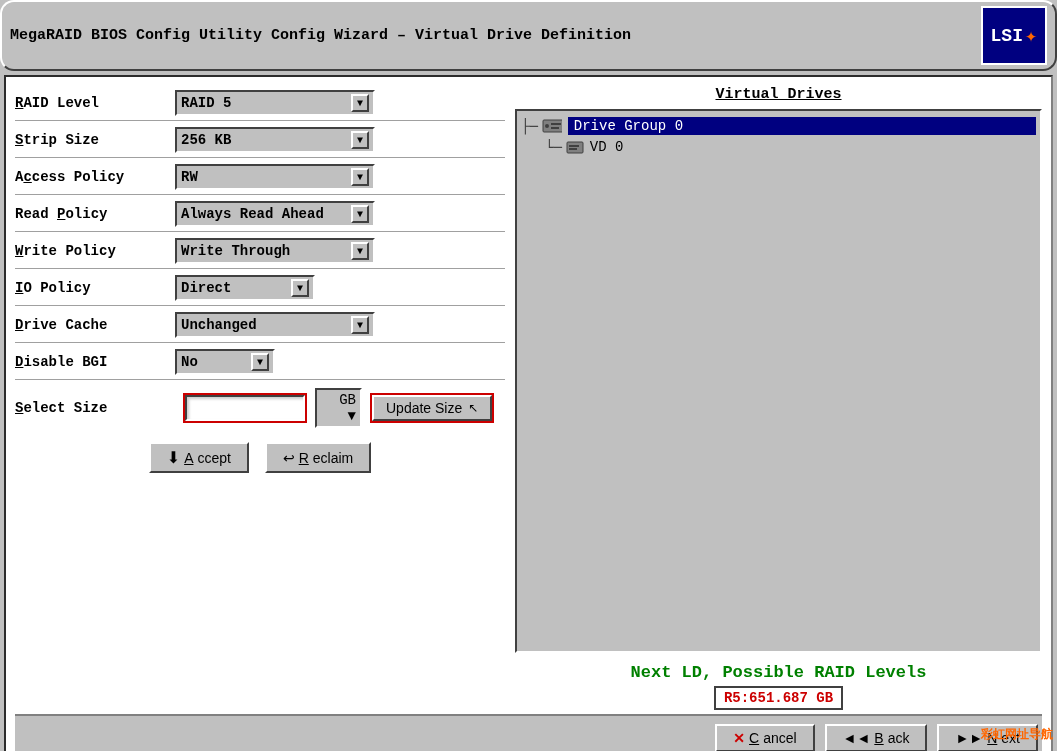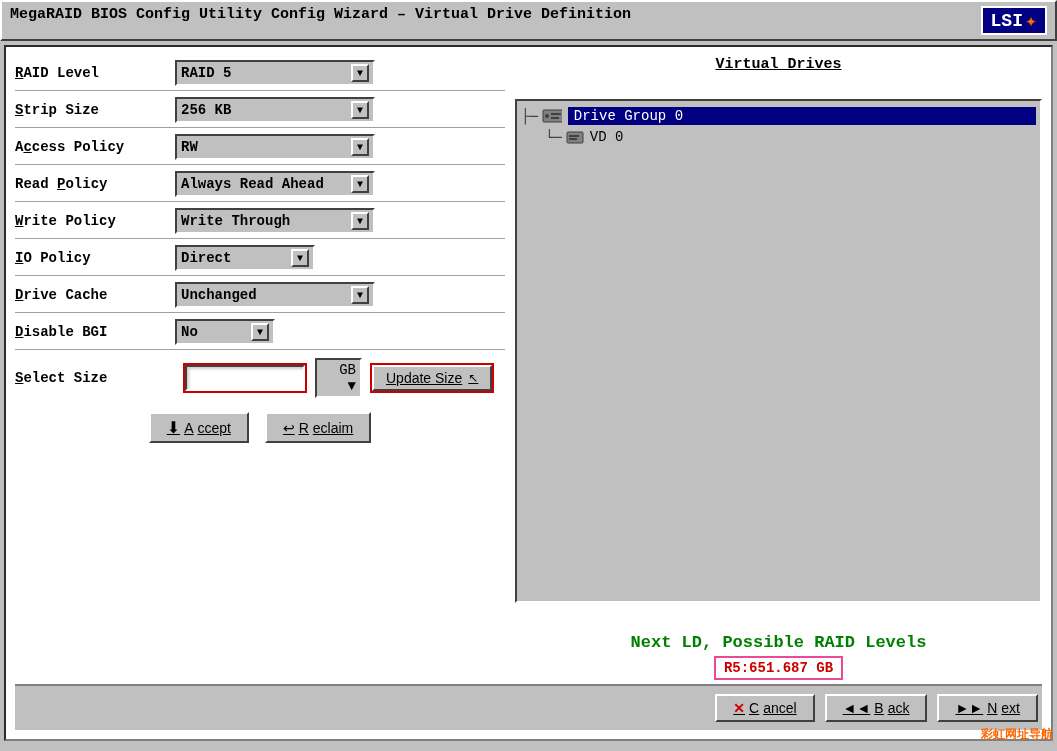--- a/index.html
+++ b/index.html
@@ -14,31 +14,33 @@
 
     
     .title-bar {
       background: #c0c0c0;
       border-top: 2px solid #ffffff;
       border-left: 2px solid #ffffff;
       border-right: 2px solid #404040;
       border-bottom: 2px solid #404040;
       padding: 4px 8px;
       display: flex;
+      align-items: center;
       justify-content: space-between;
       font-weight: bold;
       font-size: 15px;
+      border-radius: 14px;
     }
 
     .lsi-logo {
       background: #000080;
       color: white;
       font-weight: bold;
       font-size: 18px;
-      padding: 0 8px;
+      padding: 15px 8px;
       border: 2px solid #ffffff;
       display: flex;
       align-items: center;
       gap: 2px;
     }
 
     .lsi-logo .star {
       color: #ff6600;
       font-size: 20px;
     }
@@ -114,21 +116,20 @@
       justify-content: center;
       font-size: 10px;
       cursor: pointer;
     }
 
     
     .right-panel {
       flex: 1;
       display: flex;
       flex-direction: column;
-      gap: 20px;
     }
 
     .virtual-drives-title {
       text-align: center;
       font-weight: bold;
       font-size: 15px;
       text-decoration: underline;
       margin-bottom: 6px;
     }
 
@@ -161,21 +162,21 @@
 
     .next-ld-title {
       color: #008000;
       font-weight: bold;
       font-size: 17px;
     }
 
     .next-ld-value {
       color: #cc0000;
       font-weight: bold;
-      border: 2px solid #ec4899;
+      border: 2px solid #404040;
       display: inline-block;
       padding: 2px 8px;
       margin-top: 4px;
     }
 
     
     .select-size-row {
       display: flex;
       align-items: center;
       padding: 6px 0;
@@ -215,21 +216,20 @@
       border-top: 2px solid #ffffff;
       border-left: 2px solid #ffffff;
       border-right: 2px solid #404040;
       border-bottom: 2px solid #404040;
       padding: 4px 16px;
       font-size: 14px;
       cursor: pointer;
       display: flex;
       align-items: center;
       gap: 4px;
-      text-decoration: underline;
     }
 
     .accept-reclaim-row {
       display: flex;
       justify-content: center;
       gap: 16px;
       padding: 6px 0;
     }
 
     .bottom-buttons-row {

